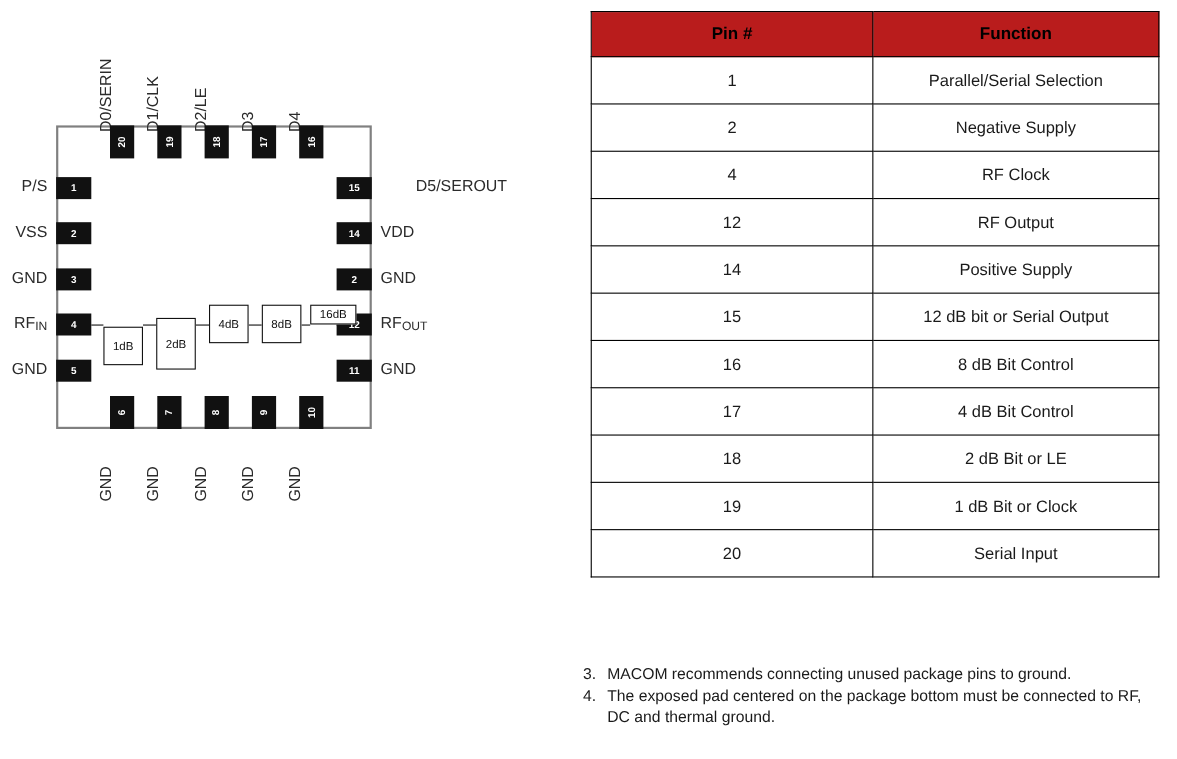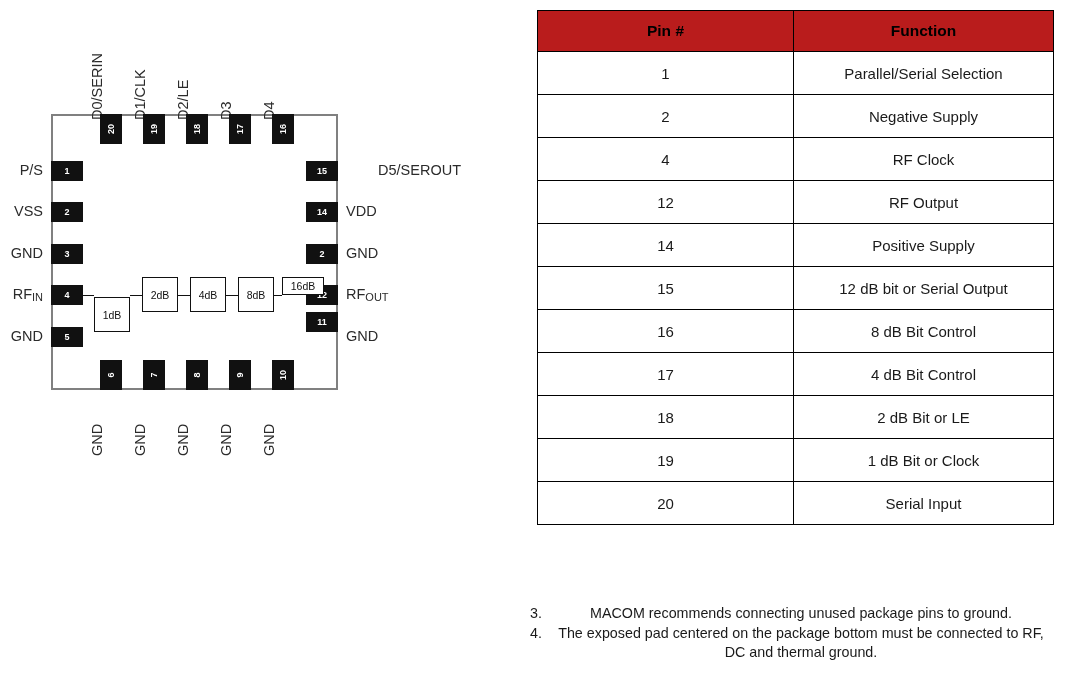--- a/index.html
+++ b/index.html
@@ -152,21 +152,20 @@
     align-items: flex-start;
     margin-bottom: 1px;
   }
   .footnote .fn-num {
     width: 22px;
     flex: 0 0 22px;
     text-align: left;
   }
   .footnote .fn-text {
     flex: 1 1 auto;
-    text-align: center;
   }
 </style>
 </head>
 <body>
 
 <div id="pinout-diagram">
 
   <div class="pkg-body"></div>
 
   <div class="pin pin-v" style="left:100px; top:114px;">
@@ -218,21 +217,21 @@
   </div>
   <div class="pin pin-h" style="left:306px; top:202px;">
     <span>14</span>
   </div>
   <div class="pin pin-h" style="left:306px; top:244px;">
     <span>2</span>
   </div>
   <div class="pin pin-h" style="left:306px; top:285px;">
     <span>12</span>
   </div>
-  <div class="pin pin-h" style="left:306px; top:312px;">
+  <div class="pin pin-h" style="left:306px; top:327px;">
     <span>11</span>
   </div>
 
   <div class="pin-label" style="left:346px; top:162px;margin-left:32px;">D5/SEROUT</div>
   <div class="pin-label" style="left:346px; top:203px;">VDD</div>
   <div class="pin-label" style="left:346px; top:245px;">GND</div>
   <div class="pin-label" style="left:346px; top:286px;"><span>RF</span><sub>OUT</sub></div>
   <div class="pin-label" style="left:346px; top:328px;">GND</div>
 
   <div class="pin pin-v" style="left:100px; top:360px;">
@@ -255,21 +254,21 @@
   <div class="pin-label vert" style="left:148px; top:440px;">GND</div>
   <div class="pin-label vert" style="left:191px; top:440px;">GND</div>
   <div class="pin-label vert" style="left:234px; top:440px;">GND</div>
   <div class="pin-label vert" style="left:277px; top:440px;">GND</div>
 
   <div class="wire" style="left:83px; top:294.5px; width:11px;"></div>
   <div class="atten-box" style="left:94px; top:277px; width:36px; height:35px;margin-top:20px;">
     <span>1dB</span>
   </div>
   <div class="wire" style="left:130px; top:294.5px; width:12px;"></div>
-  <div class="atten-box" style="left:142px; top:277px; width:36px; height:35px;">
+  <div class="atten-box" style="left:142px; top:289px; width:36px; height:47px;">
     <span>2dB</span>
   </div>
   <div class="wire" style="left:178px; top:294.5px; width:12px;"></div>
   <div class="atten-box" style="left:190px; top:277px; width:36px; height:35px;">
     <span>4dB</span>
   </div>
   <div class="wire" style="left:226px; top:294.5px; width:12px;"></div>
   <div class="atten-box" style="left:238px; top:277px; width:36px; height:35px;">
     <span>8dB</span>
   </div>

